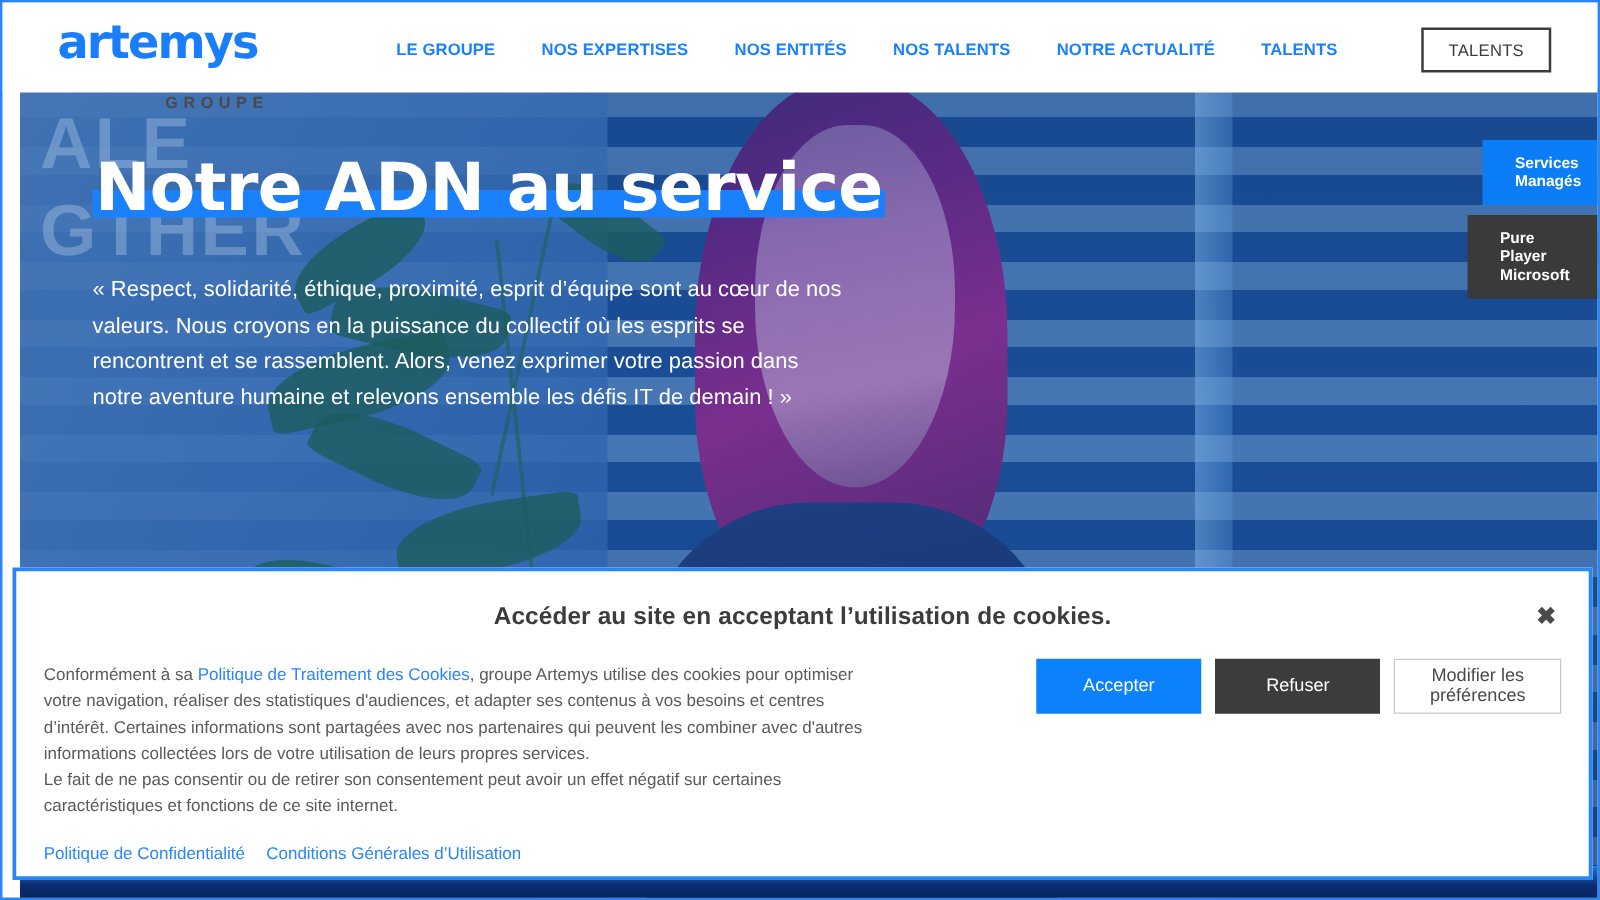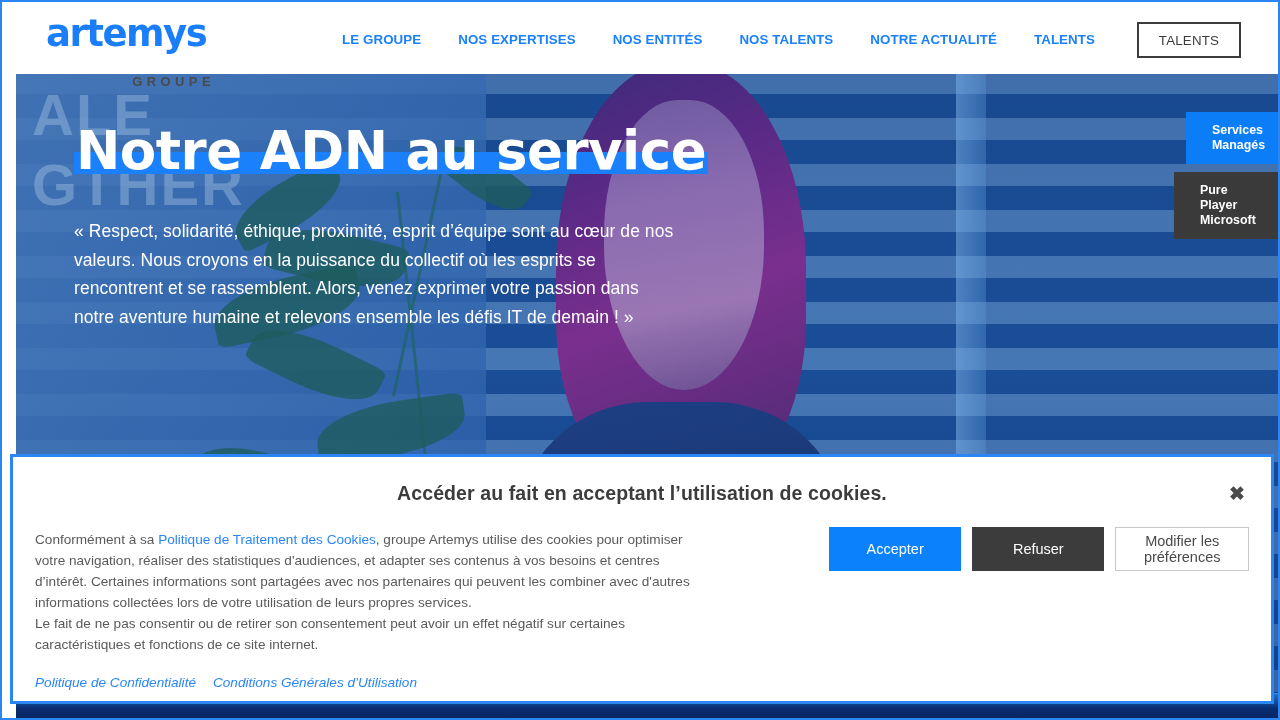--- a/index.html
+++ b/index.html
@@ -57,21 +57,21 @@
     font-family: "Liberation Sans", sans-serif;
     font-size: 13px;
     font-weight: 700;
     letter-spacing: 4.4px;
     color: #4a4a4a;
     margin-top: 25px;
   }
 
   .nav {
     position: absolute;
-    left: 340px;
+    left: 315px;
     top: 26px;
     display: flex;
     align-items: center;
     gap: 0px;
   }
   .nav-item {
     font-size: 13.3px;
     font-weight: 700;
     color: #1a80fb;
     letter-spacing: 0.1px;
@@ -326,21 +326,20 @@
     left: 22px;
     top: 218px;
     display: flex;
     gap: 17px;
     font-size: 13.6px;
   }
   .cookie-links a {
     color: #2b86f5;
     text-decoration: none;
     cursor: pointer;
-    font-style: italic;
   }
   .cookie-actions {
     position: absolute;
     right: 22px;
     top: 70px;
     width: 420px;
     display: flex;
     gap: 11px;
   }
   .cb {
@@ -423,21 +422,21 @@
       <span class="nav-gap"></span>
       <a class="nav-item">NOTRE ACTUALITÉ</a>
       <span class="nav-gap"></span>
       <a class="nav-item">TALENTS</a>
     </nav>
 
     <button class="postuler-btn">TALENTS</button>
   </header>
 
   <section class="cookie-banner">
-    <div class="cookie-title">Accéder au fait en acceptant l’utilisation de cookies.</div>
+    <div class="cookie-title">Accéder au site en acceptant l’utilisation de cookies.</div>
     <div class="cookie-close">✖</div>
 
     <div class="cookie-body">
       <span>Conformément à sa </span><a>Politique de Traitement des Cookies</a><span>, groupe Artemys utilise des cookies pour optimiser votre navigation, réaliser des statistiques d'audiences, et adapter ses contenus à vos besoins et centres d’intérêt. Certaines informations sont partagées avec nos partenaires qui peuvent les combiner avec d'autres informations collectées lors de votre utilisation de leurs propres services.</span><br>
       <span>Le fait de ne pas consentir ou de retirer son consentement peut avoir un effet négatif sur certaines caractéristiques et fonctions de ce site internet.</span>
     </div>
 
     <div class="cookie-links">
       <a>Politique de Confidentialité</a>
       <a>Conditions Générales d’Utilisation</a>

